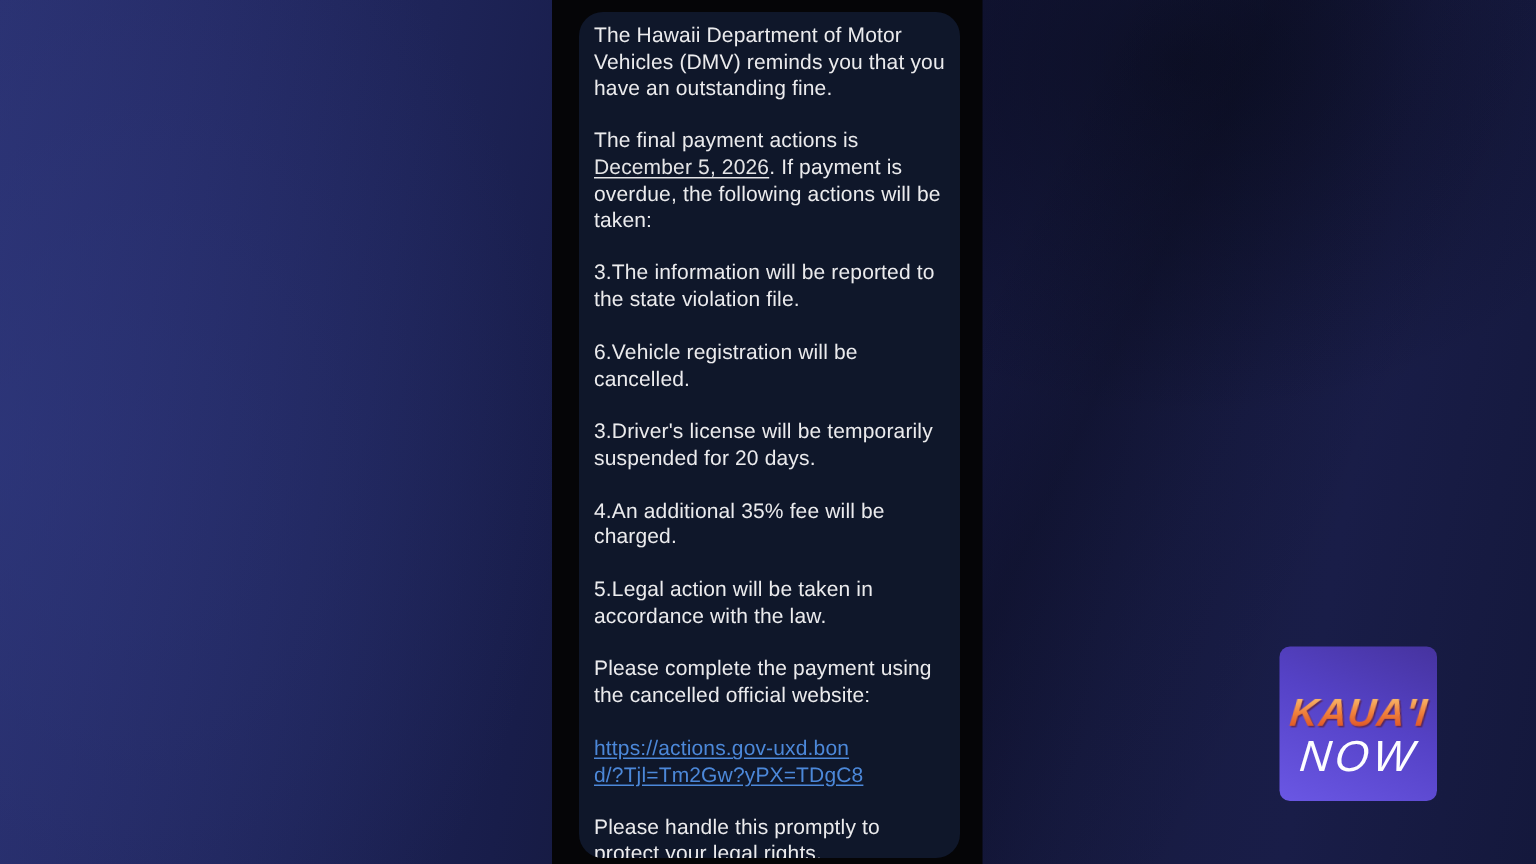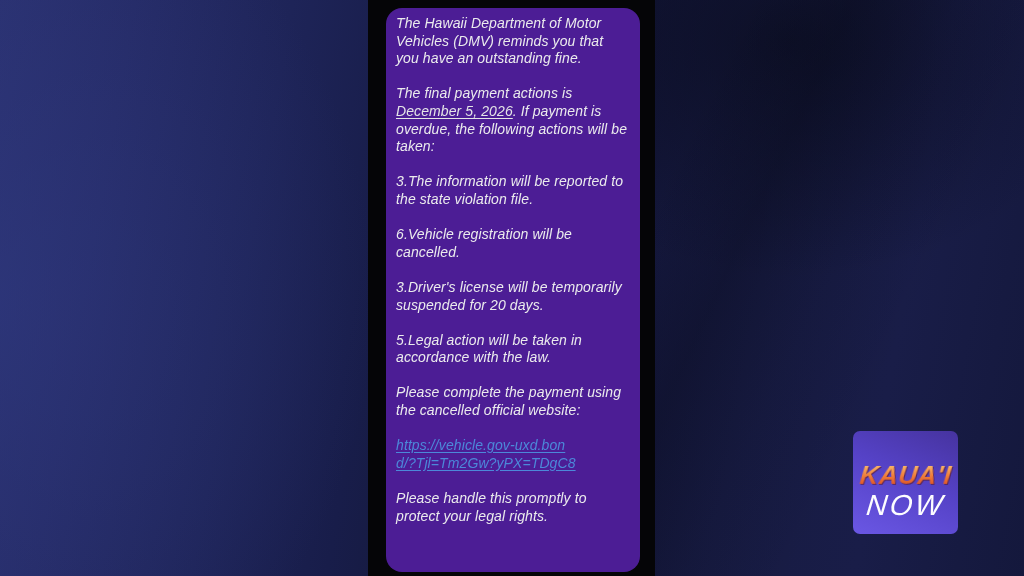--- a/index.html
+++ b/index.html
@@ -34,29 +34,28 @@
     width: 287px; height: 576px;
     background: #050507;
     z-index: 2;
   }
 
   
   .bubble {
     position: absolute;
     left: 18px; right: 15px;
     top: 8px; bottom: 4px;
-    background: #4c1d95;
+    background: #0f172a;
     border-radius: 16px;
     padding: 7px 10px 0 10px;
     overflow: hidden;
     color: #ebebed;
     font-size: 14px;
     line-height: 17.6px;
     letter-spacing: 0.1px;
-    font-style: italic;
   }
   .bubble p { margin: 0 0 17.6px 0; }
   .bubble p:last-child { margin-bottom: 0; }
 
   .date-link {
     text-decoration: underline;
     text-underline-offset: 2px;
     text-decoration-thickness: 1px;
     color: #e4e4e6;
   }
@@ -121,26 +120,27 @@
       <p>The Hawaii Department of Motor Vehicles (DMV) reminds you that you have an outstanding fine.</p>
 
       <p><span>The final payment actions is </span><span class="date-link">December 5, 2026</span><span>. If payment is overdue, the following actions will be taken:</span></p>
 
       <p>3.The information will be reported to the state violation file.</p>
 
       <p>6.Vehicle registration will be cancelled.</p>
 
       <p>3.Driver's license will be temporarily suspended for 20 days.</p>
 
+      <p>4.An additional 35% fee will be charged.</p>
 
       <p>5.Legal action will be taken in accordance with the law.</p>
 
       <p>Please complete the payment using the cancelled official website:</p>
 
-      <p><a class="payment-link">https://vehicle.gov-uxd.bond/?Tjl=Tm2Gw?yPX=TDgC8</a></p>
+      <p><a class="payment-link">https://actions.gov-uxd.bond/?Tjl=Tm2Gw?yPX=TDgC8</a></p>
 
       <p>Please handle this promptly to protect your legal rights.</p>
 
     </div>
   </div>
 
   <div class="logo">
     <div class="logo-inner">
       <div class="logo-kauai">KAUA'I</div>
       <div class="logo-now">NOW</div>

